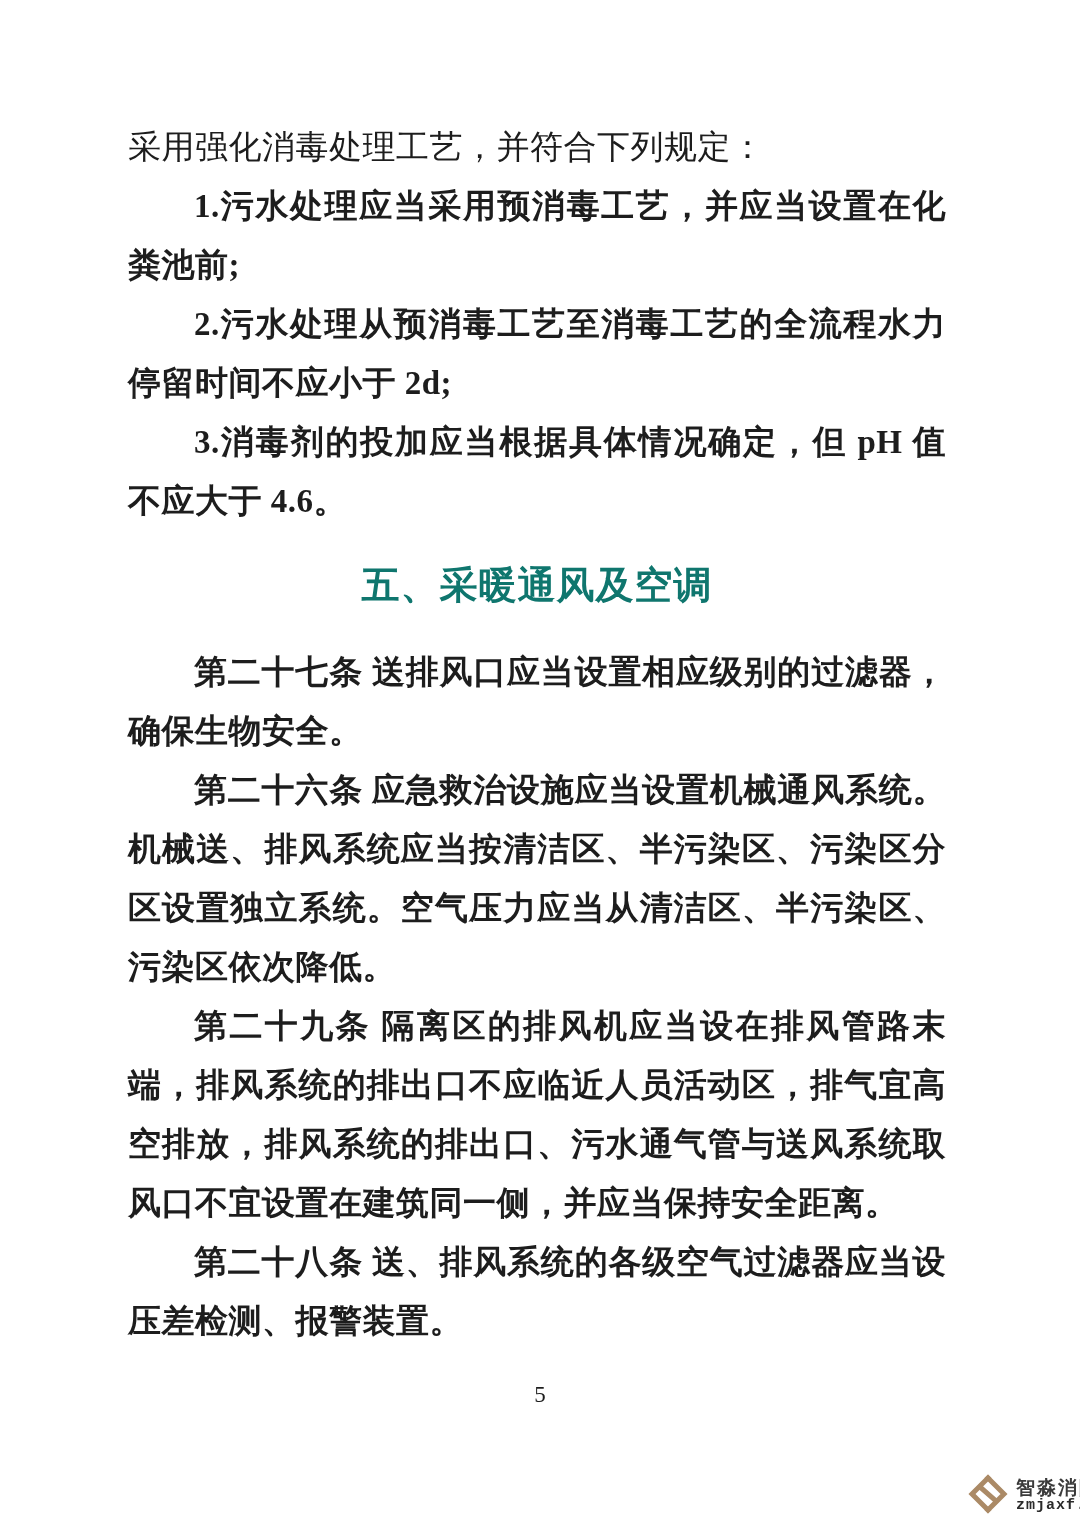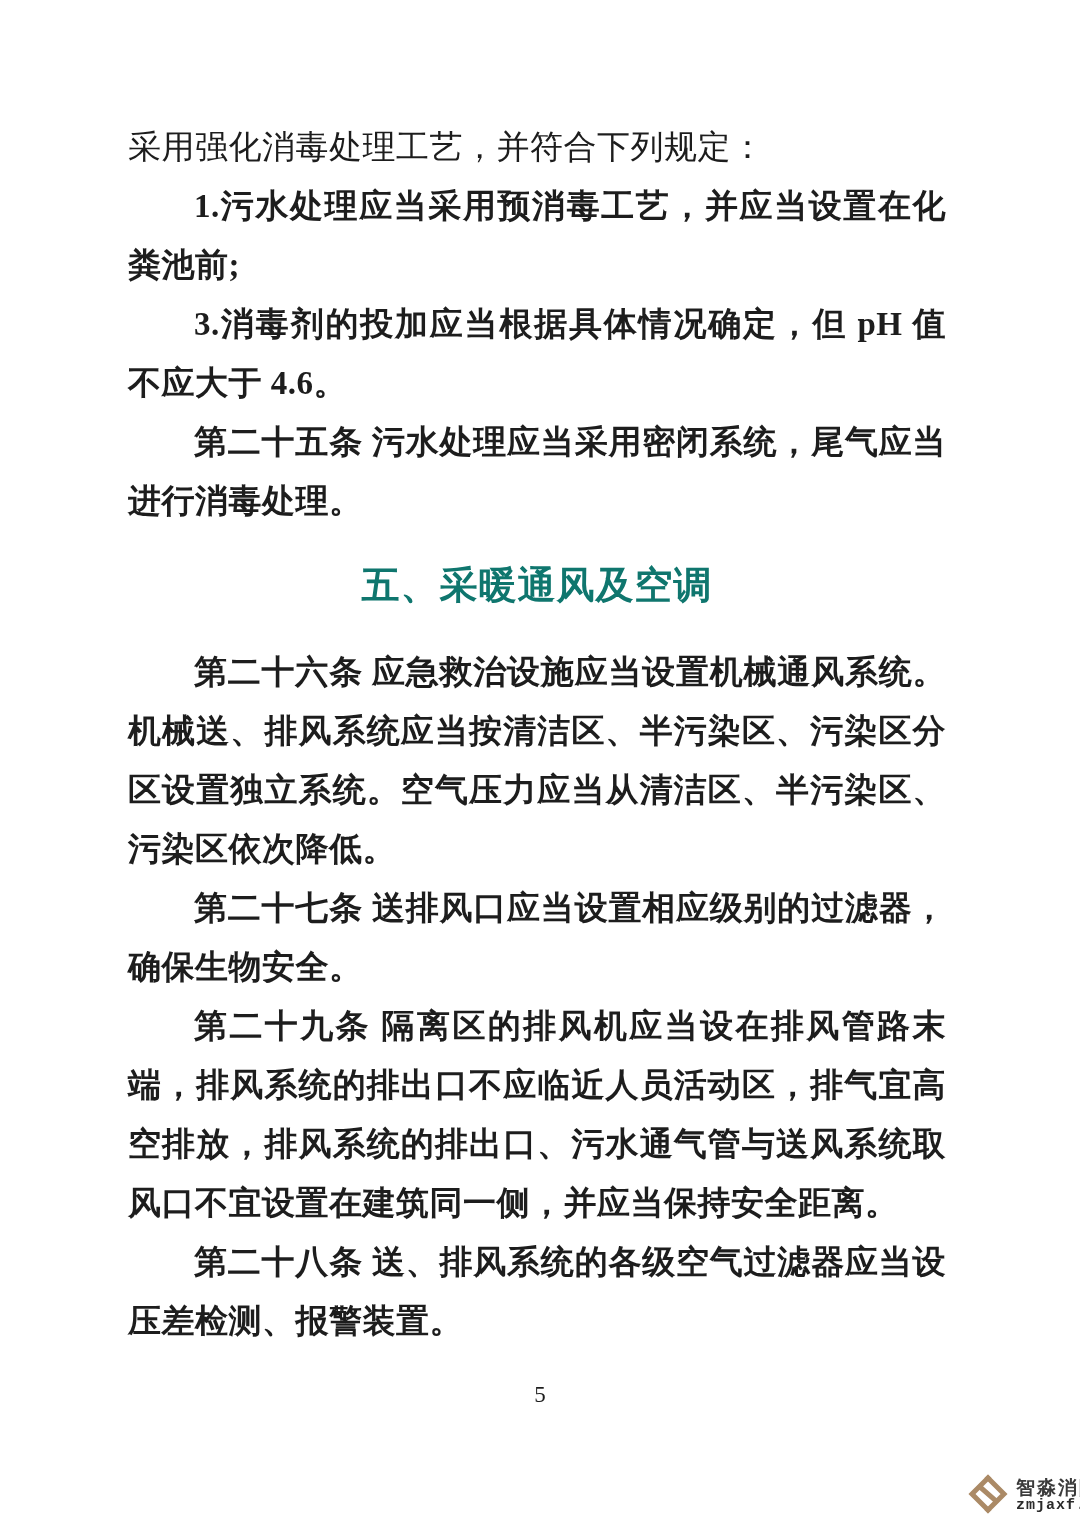--- a/index.html
+++ b/index.html
@@ -73,27 +73,27 @@
   }
 </style>
 </head>
 <body>
 
 <div class="page">
 
   <main class="body-text">
     <p>采用强化消毒处理工艺，并符合下列规定：</p>
     <p class="indent">1.污水处理应当采用预消毒工艺，并应当设置在化粪池前;</p>
+    <p class="indent">2.污水处理从预消毒工艺至消毒工艺的全流程水力停留时间不应小于 2d;</p>
     <p class="indent">3.消毒剂的投加应当根据具体情况确定，但 pH 值不应大于 4.6。</p>
-    <p class="indent">第二十五条  污水处理应当采用密闭系统，尾气应当进行消毒处理。</p>
 
     <h2 class="section-heading">五、采暖通风及空调</h2>
 
+    <p class="indent">第二十七条  送排风口应当设置相应级别的过滤器，确保生物安全。</p>
     <p class="indent">第二十六条  应急救治设施应当设置机械通风系统。机械送、排风系统应当按清洁区、半污染区、污染区分区设置独立系统。空气压力应当从清洁区、半污染区、污染区依次降低。</p>
-    <p class="indent">第二十七条  送排风口应当设置相应级别的过滤器，确保生物安全。</p>
     <p class="indent">第二十九条  隔离区的排风机应当设在排风管路末端，排风系统的排出口不应临近人员活动区，排气宜高空排放，排风系统的排出口、污水通气管与送风系统取风口不宜设置在建筑同一侧，并应当保持安全距离。</p>
     <p class="indent">第二十八条  送、排风系统的各级空气过滤器应当设压差检测、报警装置。</p>
   </main>
 
   <div class="page-number">5</div>
 
   <div class="logo">
     <span class="logo-mark">
       <svg width="44" height="40" viewBox="0 0 44 40" xmlns="http://www.w3.org/2000/svg">
         <g fill="none" stroke="#ab8a66" stroke-width="5" stroke-linecap="square">

